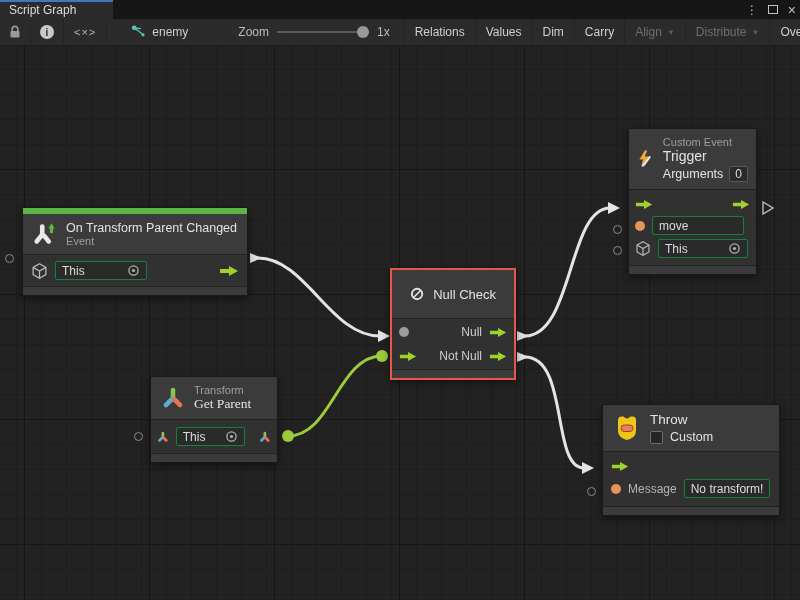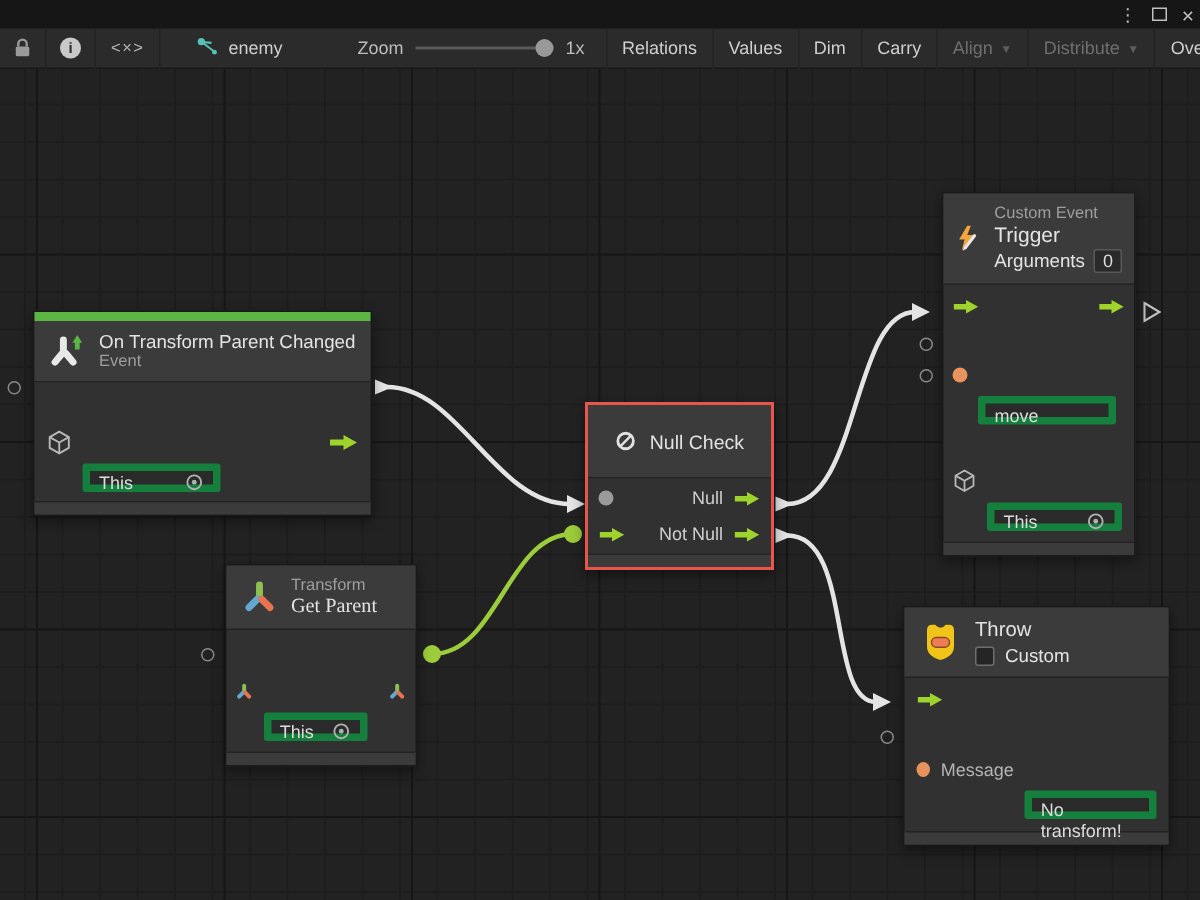--- a/index.html
+++ b/index.html
@@ -61,35 +61,38 @@
   .node-cat { font-size:11px; color:#9e9e9e; }
   .node-footer { height:9px; background:#3b3b3b; border-top:1px solid #232323; }
   .rows { padding:3px 0; }
   .row { display:flex; align-items:center; gap:7px; padding:3px 8px; }
   .row .spacer { flex:1; }
   .portlabel { font-size:12px; color:#cfcfcf; }
   .graylabel { font-size:12px; color:#b5b5b5; }
   .dot { width:10px; height:10px; border-radius:50%; }
   .dot.orange { background:#e8935c; }
   .dot.gray { background:#9b9b9b; }
-  .field, .dropdown { background:#2a2a2a; border:5px solid #15803d; border-radius:2px;
-          color:#dcdcdc; font-size:12px; padding:1px 6px; display:flex; height:19px;margin-top:48px; }
+  .field, .dropdown { background:#2a2a2a; border:1px solid #15803d; border-radius:2px;
+          color:#dcdcdc; font-size:12px; padding:1px 6px; display:flex; align-items:center; height:19px; }
   .dropdown { justify-content:space-between; }
   .checkbox { width:13px; height:13px; background:#252525; border:1px solid #6e6e6e; border-radius:2px; }
 
   
   .port-circle { position:absolute; width:9px; height:9px; border:1px solid #8a8a8a; border-radius:50%; }
   .hollow-tri { position:absolute; }
   .argbox { background:#2a2a2a; border:1px solid #585858; border-radius:2px; color:#dcdcdc;
             font-size:12px; padding:0 5px; margin-left:6px; }
 </style>
 </head>
 <body>
 
 <div class="titlebar">
+  <div class="tab">
+    <span>Script Graph</span>
+  </div>
   <div class="win-icons">
     <span class="kebab">⋮</span>
     <span class="maxbox"></span>
     <span class="closex">×</span>
   </div>
 </div>
 
 <div class="toolbar">
   <div class="tbtn icon-btn">
     <svg width="12" height="14" viewBox="0 0 12 14">

